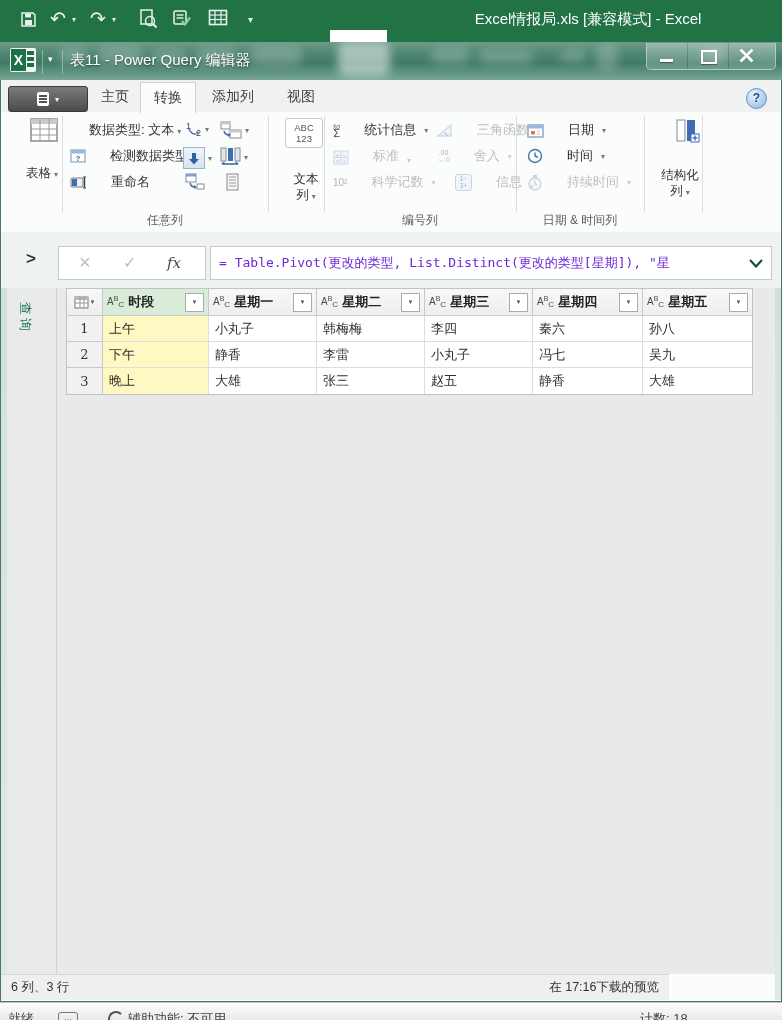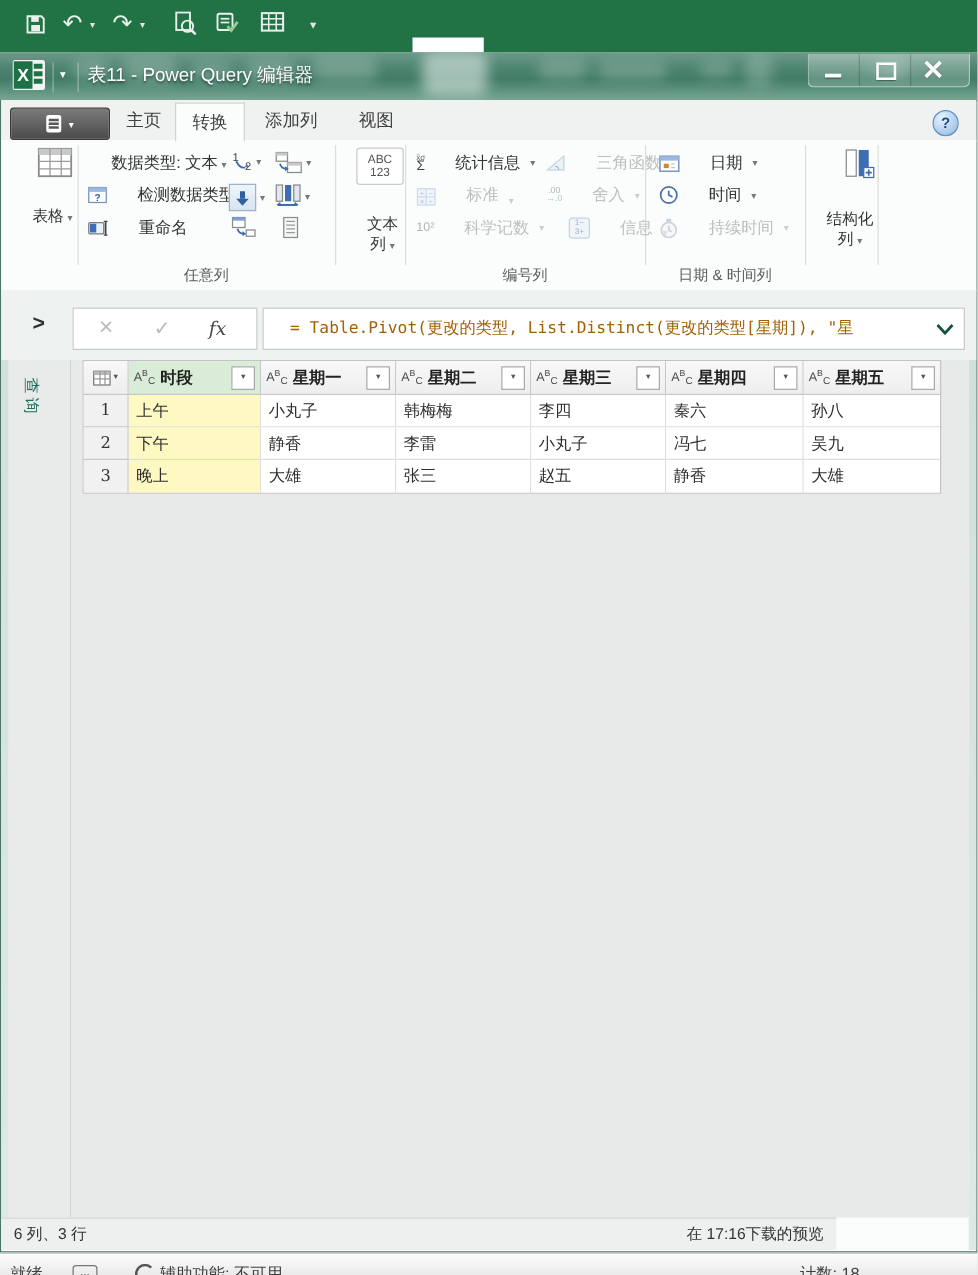--- a/index.html
+++ b/index.html
@@ -59,22 +59,22 @@
   .mini{position:absolute;display:flex;align-items:center;}
   .fillbox{width:20px;height:20px;border:1px solid #9db3c9;background:linear-gradient(180deg,#eef4fa,#d8e4f2);
      display:flex;align-items:center;justify-content:center;}
   .iconbox{border:1px solid #c9c9c9;border-radius:3px;background:#fff;color:#555;text-align:center;}
   
   #fregion{left:1px;top:232px;width:780px;height:56px;background:#eef2f1;}
   #expandpane{font-size:17px;font-weight:bold;color:#333;}
   .fbox{background:#fff;border:1px solid #c6cbca;box-sizing:border-box;height:34px;}
   .fgray{color:#b9bdbc;font-size:16px;}
   #fx{font-family:"DejaVu Serif",serif;font-style:italic;font-size:15px;color:#4a4a4a;}
-  #formulainput{font-family:"DejaVu Sans Mono",monospace;font-size:13px;color:#a16207;line-height:32px;
-     white-space:nowrap;overflow:hidden;padding-left:21px;}
+  #formulainput{font-family:"DejaVu Sans Mono",monospace;font-size:13px;color:#6d28d9;line-height:32px;
+     white-space:nowrap;overflow:hidden;padding-left:8px;}
   
   #sidepane{left:7px;top:288px;width:50px;height:686px;background:#e9ebea;border-right:1px solid #d2d2d2;box-sizing:border-box;}
   #querieslabel{color:#1d6f5c;font-size:13px;transform:rotate(90deg);transform-origin:left top;
      position:absolute;left:34px;top:302px;letter-spacing:3px;white-space:nowrap;}
   #gridarea{left:57px;top:288px;width:718px;height:686px;background:#e8e9e9;}
   
   #ptable{left:66px;top:288px;border:1px solid #c3c3c3;background:#fff;display:inline-block;}
   .hrow{display:flex;height:27px;}
   .hcell{box-sizing:border-box;border-right:1px solid #c8c8c8;border-bottom:1px solid #c8c8c8;
      background:linear-gradient(180deg,#f8f8f8,#eeeeee);display:flex;align-items:center;padding:0 4px;gap:4px;}
@@ -131,20 +131,21 @@
   <svg class="ab qicon" style="left:208px;top:9px" width="20" height="18" viewBox="0 0 20 18">
       <rect x="1.5" y="1.5" width="17" height="14" fill="none" stroke="#fff" stroke-width="1.6"></rect>
       <line x1="1.5" y1="6" x2="18.5" y2="6" stroke="#fff" stroke-width="1.2"></line>
       <line x1="1.5" y1="10.5" x2="18.5" y2="10.5" stroke="#fff" stroke-width="1.2"></line>
       <line x1="7" y1="1.5" x2="7" y2="15.5" stroke="#fff" stroke-width="1.2"></line>
       <line x1="13" y1="1.5" x2="13" y2="15.5" stroke="#fff" stroke-width="1.2"></line>
     </svg>
   <div class="ab qcar" style="left:248px;top:14px;font-size:10px">▾</div>
 
   <div id="whiteblock" class="ab" style="left:330px;top:30px;width:57px;height:12px"></div>
+  <div id="exceltitle" class="ab" style="left:588px;top:10px">Excel情报局.xls  [兼容模式]  -  Excel</div>
 </div>
 
 <div id="pqwin" class="ab"></div>
 
 <div id="titlebar" class="ab">
   <div class="blob" style="left:58px;top:6px;width:30px;height:16px"></div>
   <div class="blob" style="left:98px;top:4px;width:44px;height:20px"></div>
   <div class="blob" style="left:152px;top:8px;width:34px;height:14px"></div>
   <div class="blob" style="left:196px;top:6px;width:40px;height:18px"></div>
   <div class="blob" style="left:250px;top:4px;width:52px;height:20px"></div>

